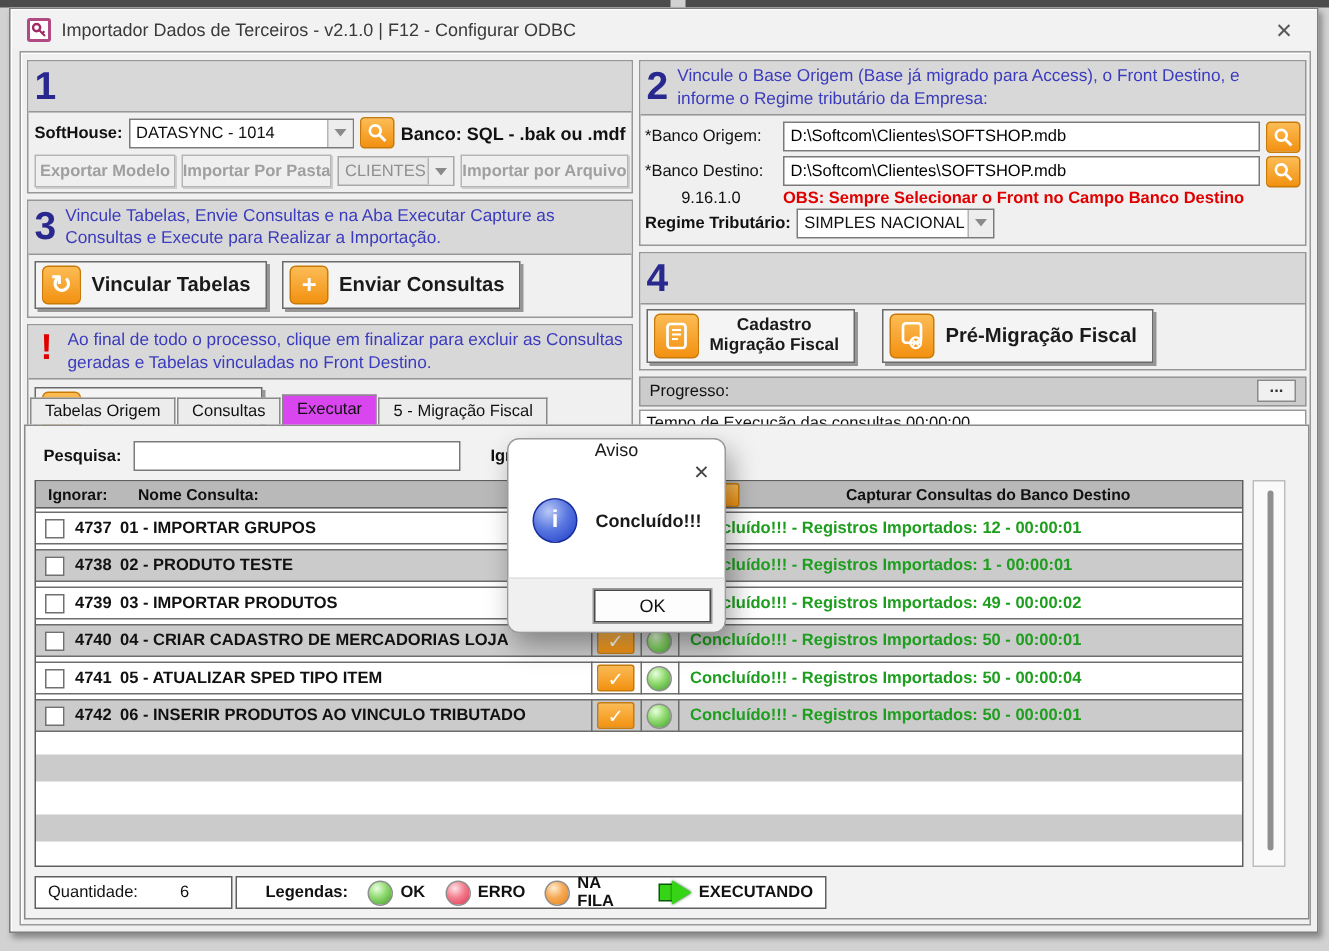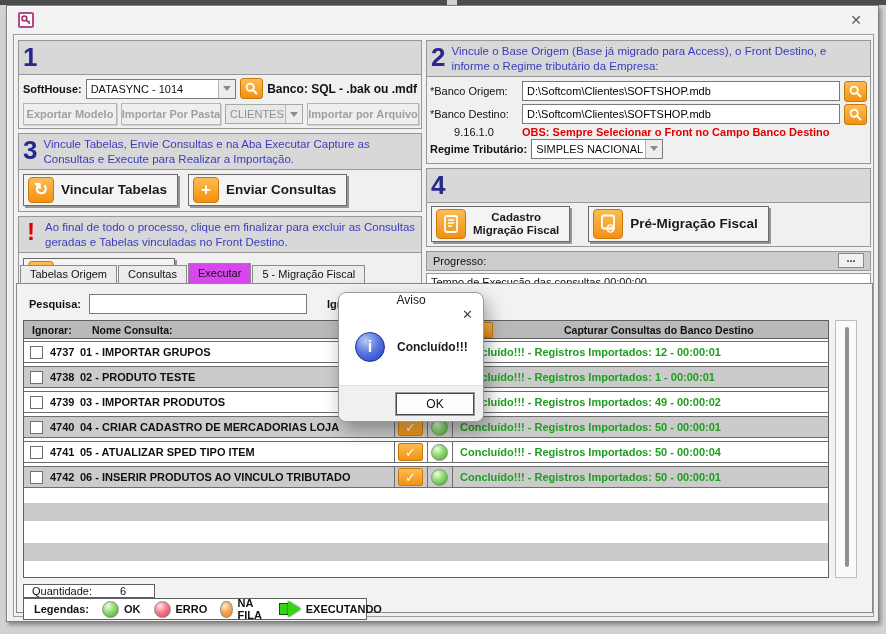--- a/index.html
+++ b/index.html
@@ -89,21 +89,21 @@
   .rstatus { position:absolute; left:436px; font-weight:bold; color:#1e9e1e; white-space:nowrap; }
   .stripe { height:18px; }
   .stripe.g { background:#cbcbcb; }
   .hbadge { position:absolute; left:433px; color:#e00000; font-weight:bold; font-size:12px; }
   .hdownbtn { position:absolute; left:446px; top:1px; width:23px; height:16px; font-size:12px; border-radius:2px; }
   .hcapt { position:absolute; left:540px; font-weight:bold; font-size:10.5px; }
 
   .vscroll { position:absolute; left:818px; top:36px; width:22px; height:258px; background:#fafafa; border:1px solid #bdbdbd; }
   .vthumb { position:absolute; left:9px; top:6px; width:4px; height:240px; background:#8f8f8f; border-radius:2px; }
 
-  .legendrow { position:absolute; left:6px; top:300px; height:22px; display:flex;flex-direction:column; }
+  .legendrow { position:absolute; left:6px; top:300px; height:22px; display:flex; }
   .lbox { border:1px solid #5f5f5f; background:#fff; height:22px; display:flex; align-items:center; padding:0 8px; margin-right:2px; }
   .lgitem { display:flex; align-items:center; gap:5px; margin-left:13px; font-weight:bold; font-size:11px; }
   .garrow { width:0; height:0; border-top:8px solid transparent; border-bottom:8px solid transparent; border-left:13px solid #35d417; filter:drop-shadow(0 0 1px #0a560a); }
   .garrow-stem { width:9px; height:10px; background:#35d417; box-shadow:0 0 0 1px #0a560a; margin-right:-1px; }
 
   
   .dialog { position:absolute; left:338px; top:292px; width:146px; height:130px; background:#fff; border:1px solid #9a9a9a;
             border-radius:8px; box-shadow:4px 8px 18px rgba(0,0,0,.35); z-index:50; overflow:hidden; }
   .dtitle { height:27px; display:flex; align-items:center; padding:0 10px; font-size:12px; color:#1a1a1a;flex-direction:column; }
   .dclose { margin-left:auto; font-size:13px; color:#444; }
@@ -126,20 +126,21 @@
   <div class="topstrip ts-r"></div>
 
   <div class="win">
     <div class="titlebar">
       <span class="app-icon">
         <svg width="10" height="10" viewBox="0 0 10 10">
             <circle cx="3.4" cy="3.4" r="2.4" fill="none" stroke="#a12a66" stroke-width="1.6"></circle>
             <path d="M5 5 L9 9 M7.2 7.2 L8.6 5.8" stroke="#a12a66" stroke-width="1.4" fill="none"></path>
           </svg>
       </span>
+      <span class="title-text">Importador Dados de Terceiros -  v2.1.0 | F12 - Configurar ODBC</span>
       <span class="close-x">✕</span>
     </div>
 
     <div class="content">
 
       <div class="col-left">
         <div class="gbox">
           <div class="ghead">
             <span class="bignum">1</span>
           </div>
@@ -380,21 +381,21 @@
 
           <div class="vscroll">
             <span class="vthumb"></span>
           </div>
 
           <div class="legendrow">
             <div class="lbox" style="width:132px;">
               <span>Quantidade:</span>
               <span style="margin-left:28px;">6</span>
             </div>
-            <div class="lbox" style="width:344px; padding-left:10px;">
+            <div class="lbox" style="width:394px; padding-left:19px;">
               <span class="blbl">Legendas:</span>
               <span class="lgitem">
                   <span class="sphere sph-green"></span>
                   <span>OK</span>
                 </span>
               <span class="lgitem">
                   <span class="sphere sph-red"></span>
                   <span>ERRO</span>
                 </span>
               <span class="lgitem">

